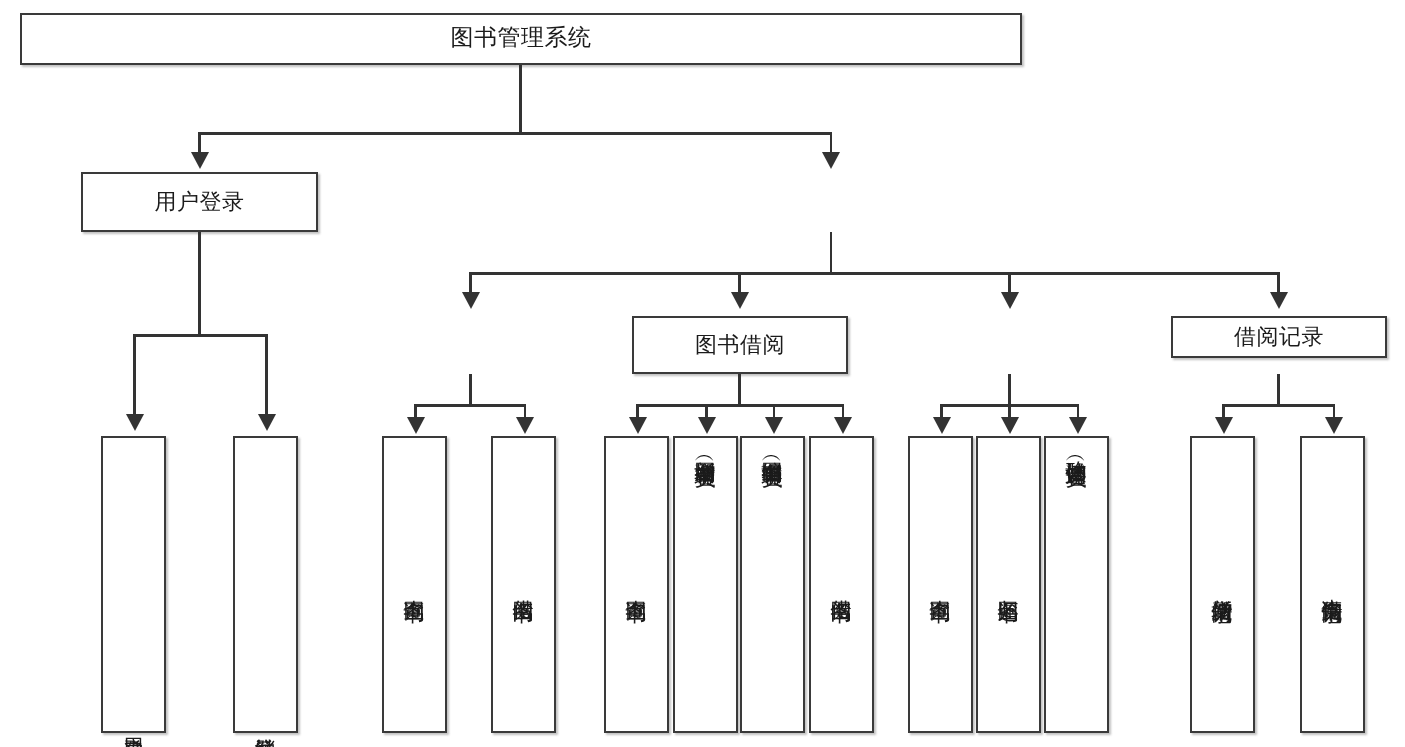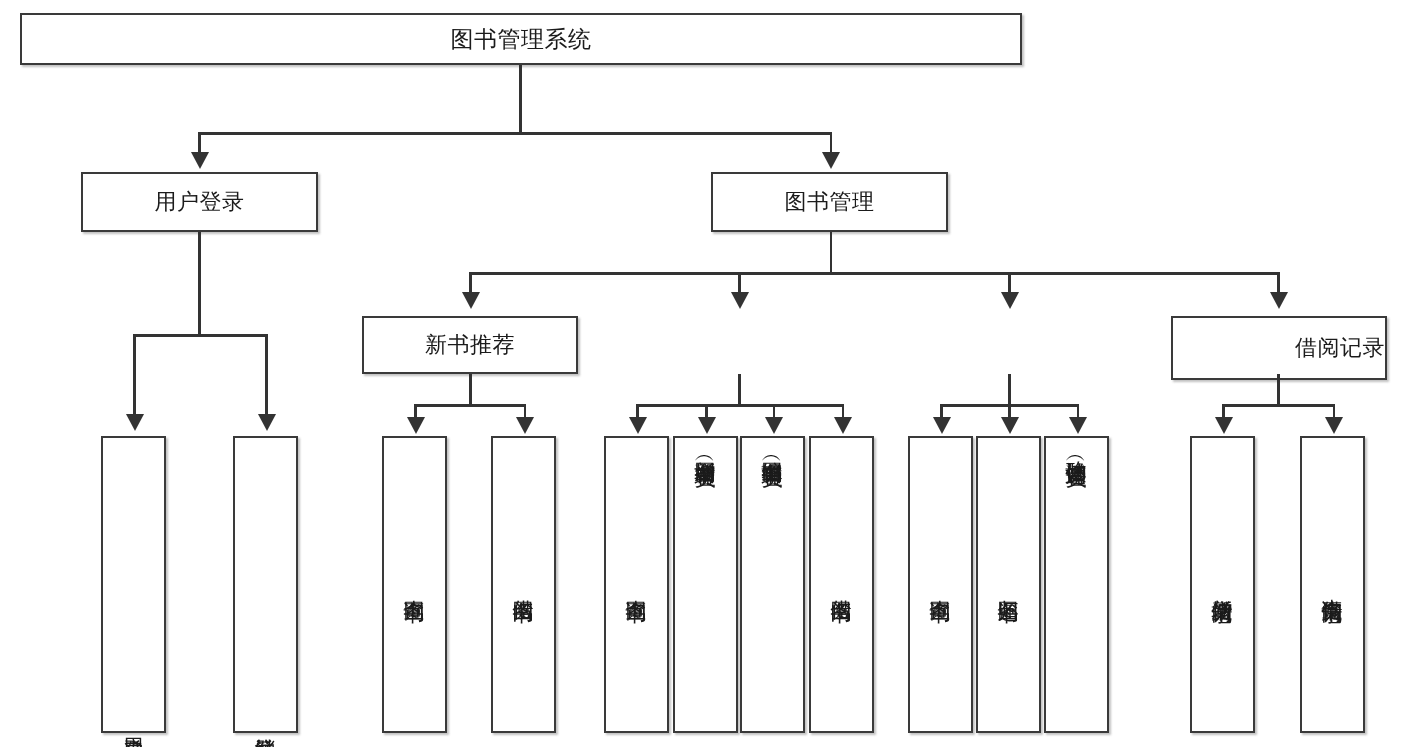--- a/index.html
+++ b/index.html
@@ -77,62 +77,59 @@
     color: #b9b9b9;
     white-space: nowrap;
     letter-spacing: 0.5px;
   }
 </style>
 </head>
 <body>
 
 <div id="canvas">
 
-  <div class="node root" style="left:20px; top:13px; width:1002px; height:52px;">
+  <div class="node root" style="left:20px; top:13px; width:1002px; height:52px;font-family:Liberation Mono, monospace;">
     <span class="label">图书管理系统</span>
   </div>
 
   <div class="conn v" style="left:519px; top:65px; width:2.5px; height:67px;"></div>
 
   <div class="conn h" style="left:198px; top:132px; width:634px; height:2.5px;"></div>
 
   <div class="conn v" style="left:198px; top:132px; width:2.5px; height:23px;"></div>
   <div class="arrow" style="left:190.5px; top:152px;"></div>
   <div class="conn v" style="left:829.5px; top:132px; width:2.5px; height:23px;"></div>
   <div class="arrow" style="left:822px; top:152px;"></div>
 
   <div class="node level1" style="left:81px; top:172px; width:237px; height:60px;">
     <span class="label">用户登录</span>
-  </div>
-  <div class="node level1" style="left:711px; top:172px; width:237px; height:60px;">
-    <span class="label">图书管理</span>
   </div>
 
   <div class="conn v" style="left:198px; top:232px; width:2.5px; height:104px;"></div>
   <div class="conn h" style="left:133px; top:334px; width:134px; height:2.5px;"></div>
   <div class="conn v" style="left:133px; top:334px; width:2.5px; height:83px;"></div>
   <div class="arrow" style="left:125.5px; top:414px;"></div>
   <div class="conn v" style="left:265px; top:334px; width:2.5px; height:83px;"></div>
   <div class="arrow" style="left:257.5px; top:414px;"></div>
 
   <div class="conn v" style="left:829.5px; top:232px; width:2.5px; height:42px;"></div>
   <div class="conn h" style="left:469px; top:272px; width:810px; height:2.5px;"></div>
   <div class="conn v" style="left:469px; top:272px; width:2.5px; height:23px;"></div>
   <div class="arrow" style="left:461.5px; top:292px;"></div>
   <div class="conn v" style="left:738px; top:272px; width:2.5px; height:23px;"></div>
   <div class="arrow" style="left:730.5px; top:292px;"></div>
   <div class="conn v" style="left:1008px; top:272px; width:2.5px; height:23px;"></div>
   <div class="arrow" style="left:1000.5px; top:292px;"></div>
   <div class="conn v" style="left:1277px; top:272px; width:2.5px; height:23px;"></div>
   <div class="arrow" style="left:1269.5px; top:292px;"></div>
 
-  <div class="node level2" style="left:362px; top:316px; width:216px; height:58px;">
-    <span class="label">新书推荐</span>
-  </div>
-  <div class="node level2" style="left:1171px; top:316px; width:216px; height:64px;justify-content:flex-end;">
+  <div class="node level2" style="left:632px; top:316px; width:216px; height:58px;">
+    <span class="label">图书借阅</span>
+  </div>
+  <div class="node level2" style="left:1171px; top:316px; width:216px; height:42px;">
     <span class="label">借阅记录</span>
   </div>
 
   <div class="conn v" style="left:469px; top:374px; width:2.5px; height:32px;"></div>
   <div class="conn h" style="left:414px; top:404px; width:112px; height:2.5px;"></div>
   <div class="conn v" style="left:414px; top:404px; width:2.5px; height:15px;"></div>
   <div class="arrow" style="left:406.5px; top:417px;"></div>
   <div class="conn v" style="left:523.5px; top:404px; width:2.5px; height:15px;"></div>
   <div class="arrow" style="left:516px; top:417px;"></div>
 

